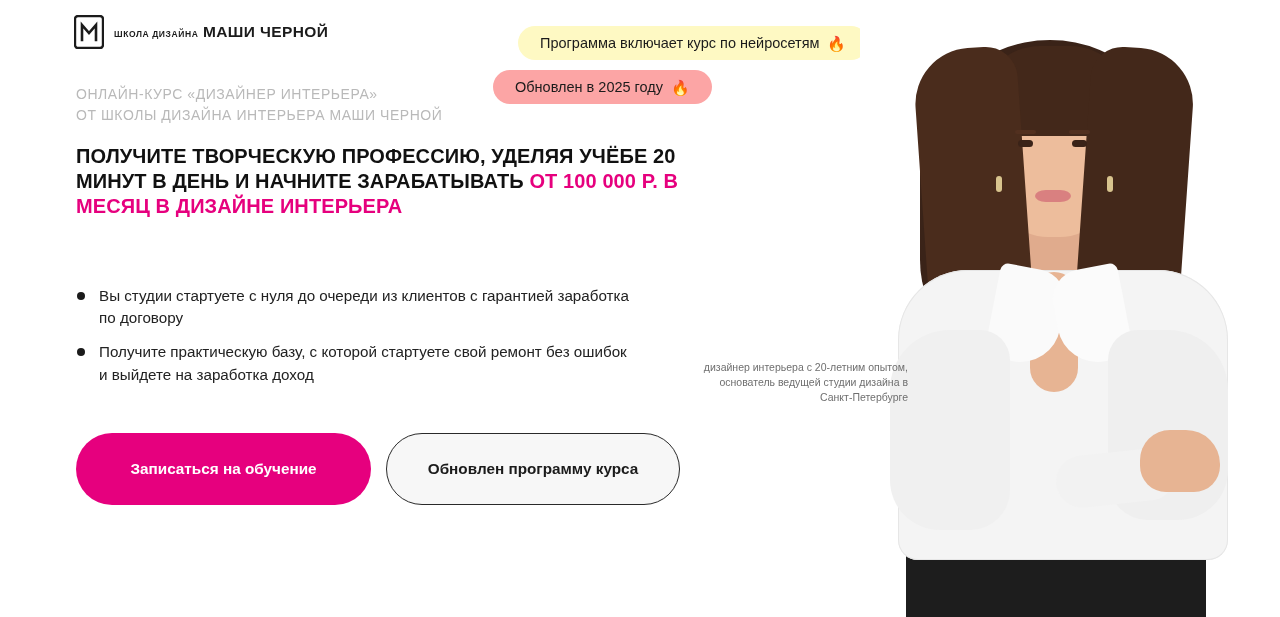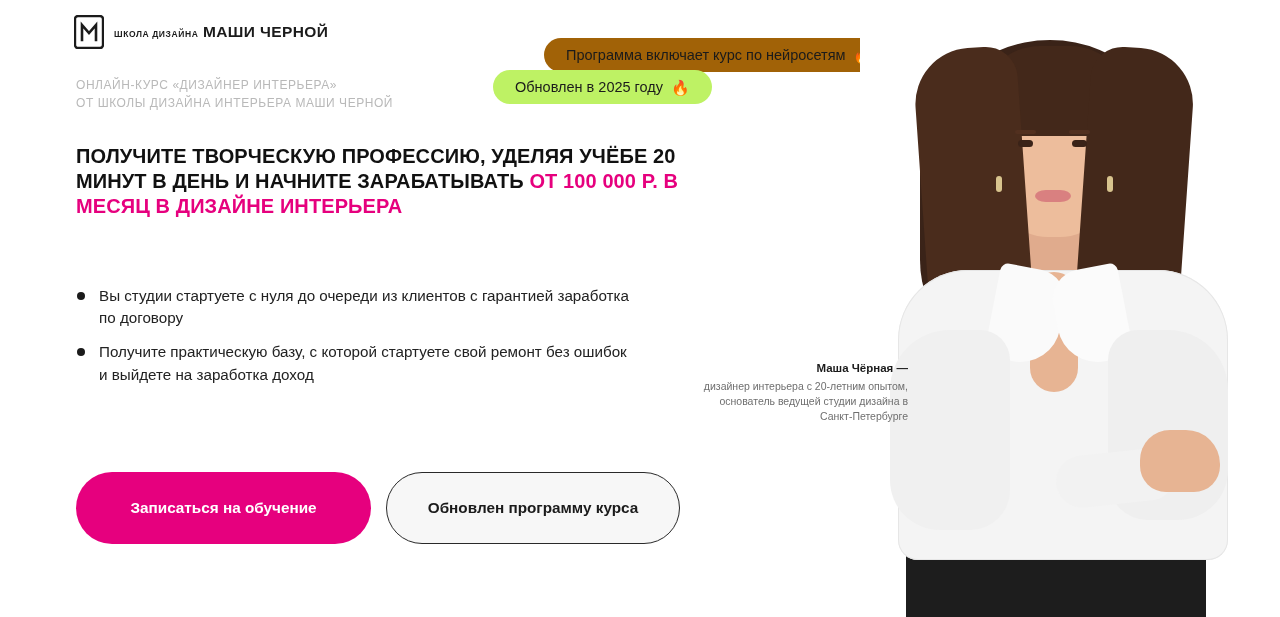--- a/index.html
+++ b/index.html
@@ -64,41 +64,40 @@
     gap: 8px;
     border-radius: 30px;
     font-size: 14.5px;
     color: #1b1b1b;
     white-space: nowrap;
     padding: 0 22px;
     height: 34px;
     box-sizing: border-box;
   }
   .badge-neuro {
-    left: 544px;
+    left: 518px;
     top: 26px;
-    background: #a16207;
-    margin-top: 12px;
+    background: #fef9c3;
   }
   .badge-update {
     left: 493px;
     top: 70px;
-    background: #bef264;
+    background: #fca5a5;
   }
   .badge .emoji {
     font-size: 15px;
     line-height: 1;
   }
 
   
   .eyebrow {
     position: absolute;
     left: 76px;
-    top: 77px;
-    font-size: 12px;
+    top: 84px;
+    font-size: 14px;
     line-height: 1.48;
     letter-spacing: 0.55px;
     color: #b9b9b9;
     text-transform: uppercase;
     font-weight: 400;
   }
 
   
   .headline {
     position: absolute;
@@ -155,21 +154,20 @@
     box-sizing: border-box;
     display: flex;
     align-items: center;
     justify-content: center;
     border-radius: 40px;
     font-size: 15.3px;
     font-weight: 700;
     cursor: pointer;
     border: none;
     font-family: "Liberation Sans", sans-serif;
-    margin-top: 39px;
   }
   .btn-primary {
     left: 76px;
     top: 433px;
     width: 295px;
     height: 72px;
     background: #e6007e;
     color: #ffffff;
   }
   .btn-secondary {
@@ -460,17 +458,16 @@
     <div class="p-shirt-open"></div>
     <div class="p-collar-l"></div>
     <div class="p-collar-r"></div>
     <div class="p-arm-l"></div>
     <div class="p-arm-r"></div>
     <div class="p-forearm"></div>
     <div class="p-hand"></div>
   </div>
 
   <div class="photo-caption">
-    <span class="name">Маша Чёрная —</span>
     <span>дизайнер интерьера с 20-летним опытом, основатель ведущей студии дизайна в Санкт-Петербурге</span>
   </div>
 
 </div>
 
 </body></html>

